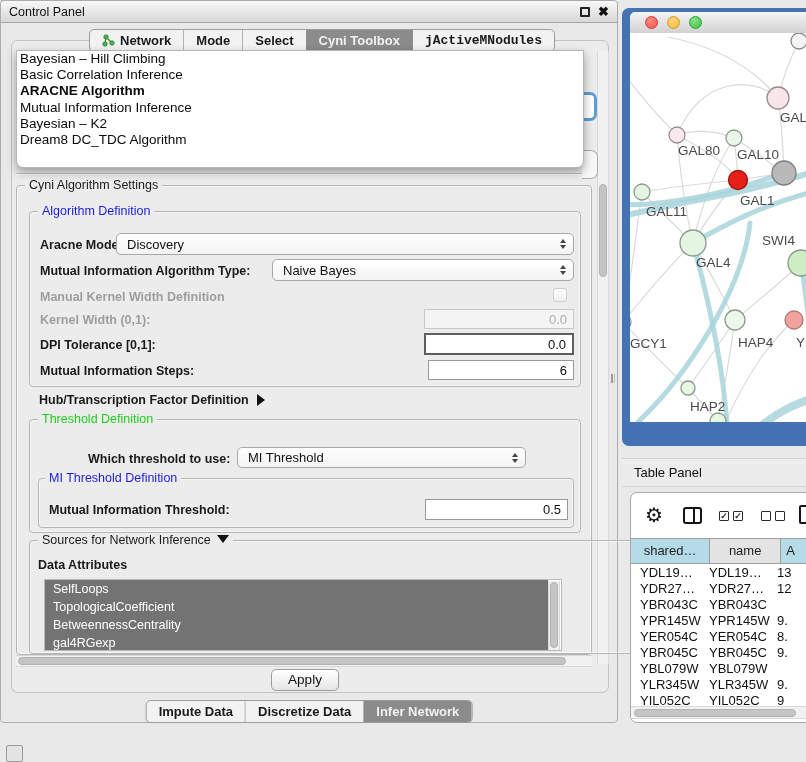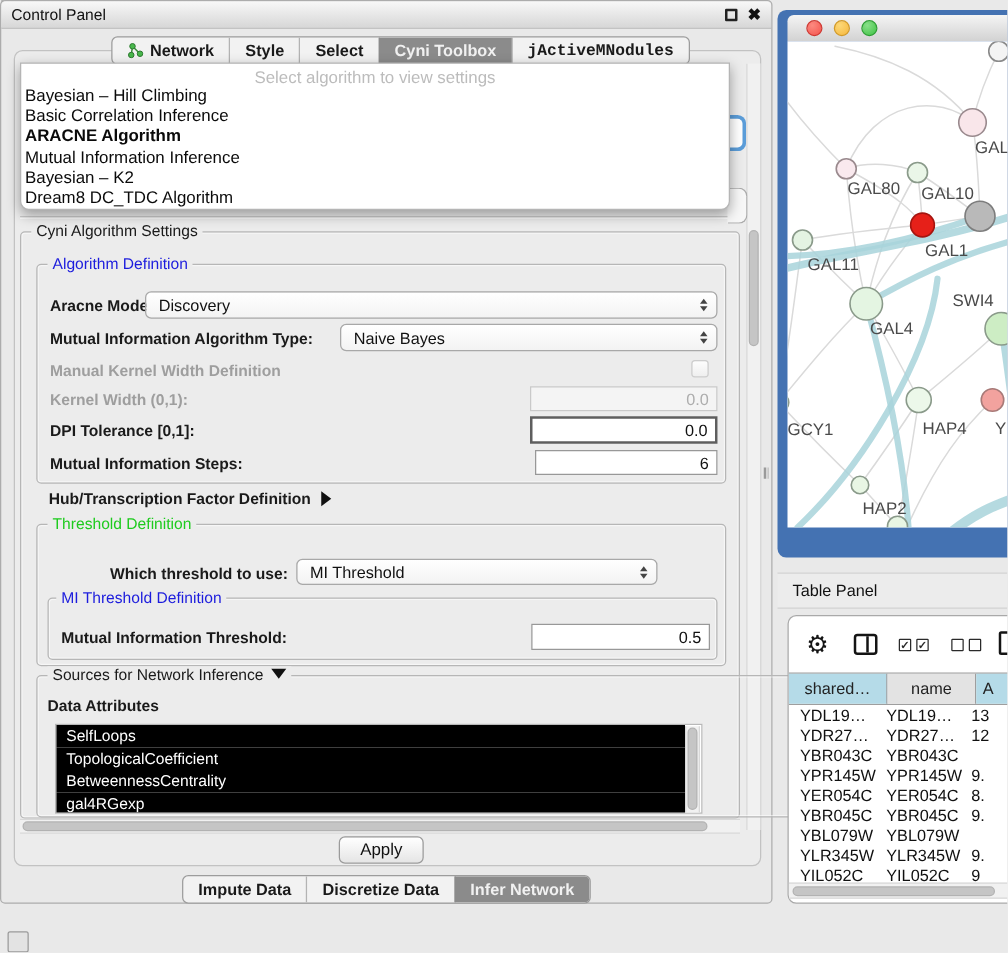--- a/index.html
+++ b/index.html
@@ -88,21 +88,21 @@
 
   .arrow-right { display:inline-block; width:0; height:0; margin-left:8px;
     border-top:6px solid transparent; border-bottom:6px solid transparent; border-left:8px solid #111;
     vertical-align:-2px; }
   .arrow-down { display:inline-block; width:0; height:0; margin-left:6px;
     border-left:6px solid transparent; border-right:6px solid transparent; border-top:8px solid #111;
     vertical-align:1px; }
 
   .attr-list { position:absolute; background:#fff; border:1px solid #b8b8b8; overflow:hidden; }
   .attr-item { height:18px; line-height:18px; font-size:12.5px; color:#fff; padding-left:8px;
-    background:#000000; }
+    background:#737373; }
 
   .btn { position:absolute; background:linear-gradient(#ffffff,#e5e5e5); border:1px solid #9b9b9b;
     border-radius:5px; font-size:13.5px; color:#111; text-align:center; line-height:20px; }
 
   
   .net-window { left:622px; top:8px; width:190px; height:438px;
     background:#4472b2; border-radius:7px 0 0 7px; }
   .net-titlebar { position:absolute; left:8px; top:4px; width:182px; height:21px;
     background:linear-gradient(#f4f4f4,#d2d2d2); border-radius:5px 0 0 0;
     display:flex; align-items:center; gap:9px; padding-left:15px; }
@@ -251,38 +251,37 @@
         <svg width="13" height="13" viewBox="0 0 13 13">
           <line x1="4" y1="3" x2="3" y2="10" stroke="#3a8a3a" stroke-width="1.2"></line>
           <line x1="4" y1="3" x2="10" y2="9" stroke="#3a8a3a" stroke-width="1.2"></line>
           <circle cx="4" cy="3" r="2.2" fill="#49b84c" stroke="#2e7a30" stroke-width="0.8"></circle>
           <circle cx="3" cy="10" r="2.2" fill="#49b84c" stroke="#2e7a30" stroke-width="0.8"></circle>
           <circle cx="10" cy="9" r="2.2" fill="#49b84c" stroke="#2e7a30" stroke-width="0.8"></circle>
         </svg>
         <span>Network</span>
       </div>
       <div class="tab">
-          <span>Style</span>
+          <span>Mode</span>
         </div>
       <div class="tab">
           <span>Select</span>
         </div>
       <div class="tab sel">
           <span>Cyni Toolbox</span>
         </div>
       <div class="tab">
           <span>jActiveMNodules</span>
         </div>
     </div>
 
     <div class="abs frag-blue"></div>
     <div class="abs frag-gray"></div>
 
     <div class="abs popup">
-      <div class="popup-placeholder">Select algorithm to view settings</div>
       <div class="popup-item">Bayesian – Hill Climbing</div>
       <div class="popup-item">Basic Correlation Inference</div>
       <div class="popup-item bold">ARACNE Algorithm</div>
       <div class="popup-item">Mutual Information Inference</div>
       <div class="popup-item">Bayesian – K2</div>
       <div class="popup-item">Dream8 DC_TDC Algorithm</div>
     </div>
 
     <div class="abs tabstrip" style="left:50%; transform:translateX(-50%); top:699px;">
       <div class="tab">

